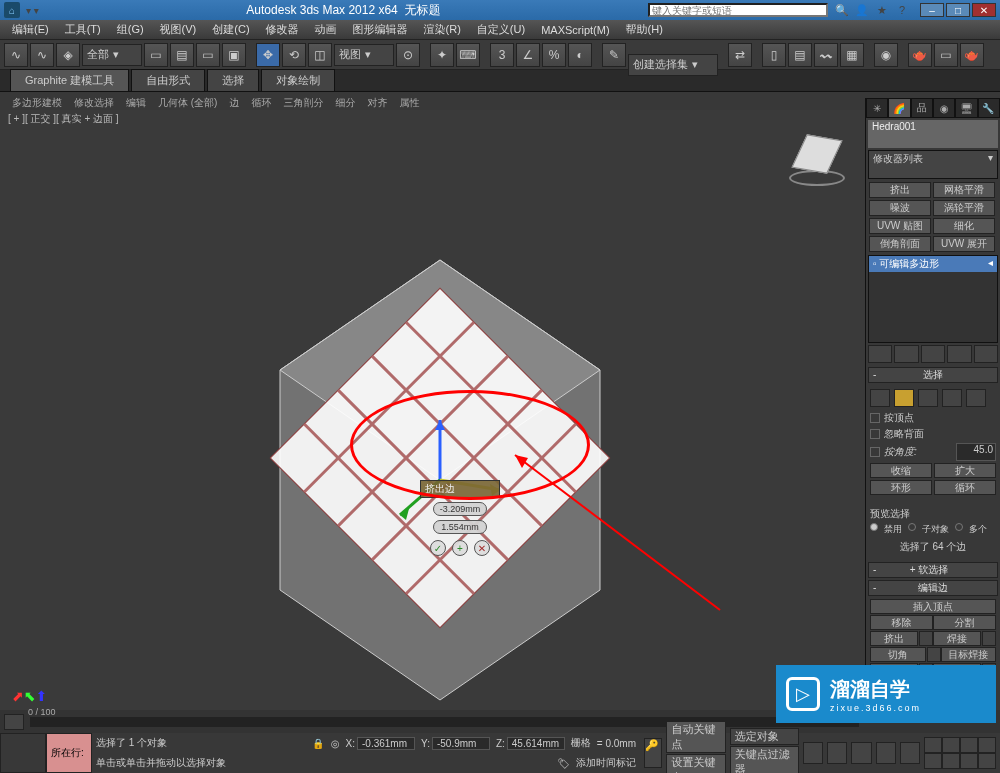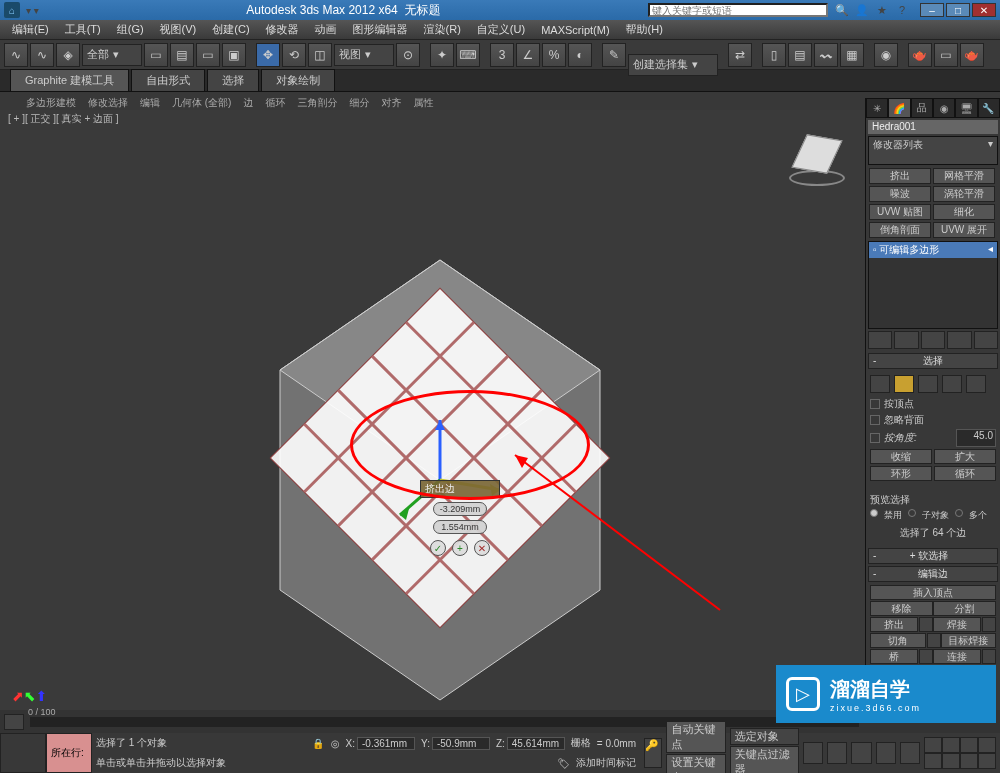--- a/index.html
+++ b/index.html
@@ -24,21 +24,21 @@
 .tb-btn { width:24px; height:24px; background:linear-gradient(#555,#444); border:1px solid #222; display:flex;align-items:center;justify-content:center; color:#ccc; font-size:12px;}
 .tb-sep { width:6px;}
 .tb-drop{ height:22px; background:#444; border:1px solid #222; padding:0 4px; display:flex; align-items:center; gap:4px; color:#ccc; min-width:60px;}
 
 
 .ribbon-tabs{ height:22px; background:#2a2a2a; display:flex; align-items:flex-end; padding-left:10px; border-bottom:1px solid #111;}
 .ribbon-tabs .rtab{ padding:3px 14px; background:#444; border:1px solid #111; border-bottom:none; margin-right:2px; color:#ccc; font-size:11px;}
 .ribbon-tabs .rtab.active{ background:#555;}
 
 
-.subribbon{ height:22px; background:#383838; display:flex; align-items:center; padding-left:26px; gap:12px; font-size:10px; color:#aaa; border-bottom:1px solid #222;}
+.subribbon{ height:22px; background:#383838; display:flex; align-items:center; padding-left:12px; gap:12px; font-size:10px; color:#aaa; border-bottom:1px solid #222;}
 
 
 .main-area{ position:absolute; top:110px; left:0; right:135px; bottom:63px; background:#3a3a3a;}
 .viewport-label{ position:absolute; top:2px; left:8px; color:#bbb; font-size:10px;}
 .viewcube{ position:absolute; top:20px; right:18px; width:60px; height:60px;}
 .viewcube .cube{ width:36px;height:36px; background:#ddd; transform:rotate(15deg) skew(-10deg,-5deg); margin:6px auto; border:1px solid #888;}
 .viewcube .ring{ width:56px;height:16px; border:2px solid #888; border-radius:50%; margin:-8px auto 0;}
 
 .hexshape{ position:absolute; left:240px; top:140px; width:400px; height:460px;}
 .axis{ position:absolute; left:12px; bottom:6px; font-size:14px;}
@@ -49,21 +49,21 @@
 .caddy-row{ display:flex; align-items:center; justify-content:center; margin-top:4px; gap:2px;}
 .caddy-field{ background:rgba(210,210,210,0.95); border:1px solid #555; border-radius:8px; padding:1px 6px; font-size:9px; color:#333; min-width:54px; text-align:center;}
 .caddy-btns{ display:flex; gap:6px; justify-content:center; margin-top:6px;}
 .caddy-btns div{ width:16px;height:16px;border-radius:50%;border:1px solid #555;background:rgba(220,220,220,0.95);display:flex;align-items:center;justify-content:center;font-size:10px;}
 
 
 .cmd-panel{ position:absolute; top:98px; right:0; width:135px; bottom:63px; background:#383838; border-left:1px solid #111; overflow:hidden; font-size:10px;}
 .cmd-tabs{ height:20px; display:flex; background:#2a2a2a;}
 .cmd-tabs div{ flex:1; border:1px solid #111; display:flex;align-items:center;justify-content:center; color:#aaa;}
 .cmd-tabs div.active{ background:#555;}
-.cmd-name{ height:14px; background:#666; color:#eee; padding:1px 4px; margin:2px;}
+.cmd-name{ height:28px; background:#666; color:#eee; padding:1px 4px; margin:2px;}
 .cmd-drop{ height:29px; background:#444; border:1px solid #111; margin:2px; padding:1px 4px; display:flex; justify-content:space-between;}
 .cmd-btn-grid{ display:flex; flex-wrap:wrap; margin:2px;}
 .cmd-btn-grid div{ width:62px; height:16px; background:#555; border:1px solid #222; margin:1px; text-align:center; line-height:14px; color:#ccc;}
 .mod-stack{ height:88px; background:#333; border:1px solid #111; margin:2px; position:relative;}
 .mod-stack .sel{ background:#4a7ab8; color:#fff; padding:1px 4px; display:flex; justify-content:space-between;}
 .mod-toolbar{ height:18px; display:flex; margin:0 2px 4px; gap:2px;}
 .mod-toolbar div{ flex:1; background:#444; border:1px solid #222;}
 
 .rollout-hdr{ height:16px; background:#444; border:1px solid #222; margin:2px 2px 0 2px; text-align:center; line-height:14px; color:#ddd; position:relative;}
 .rollout-hdr::before{ content:"-"; position:absolute; left:4px;}

